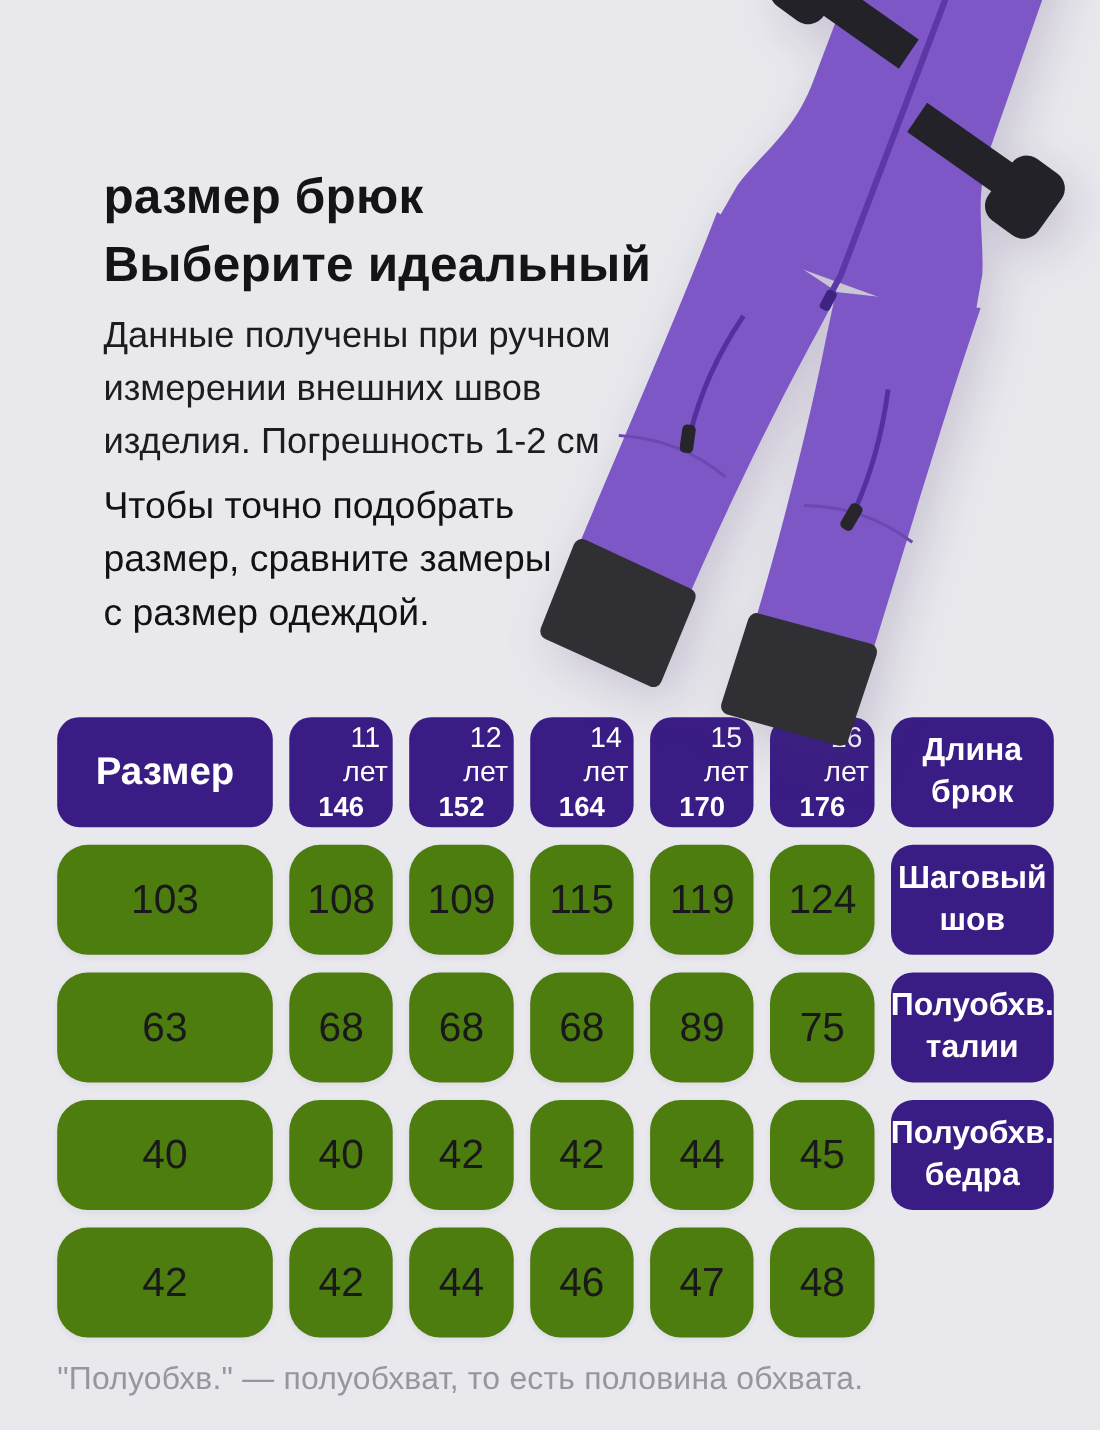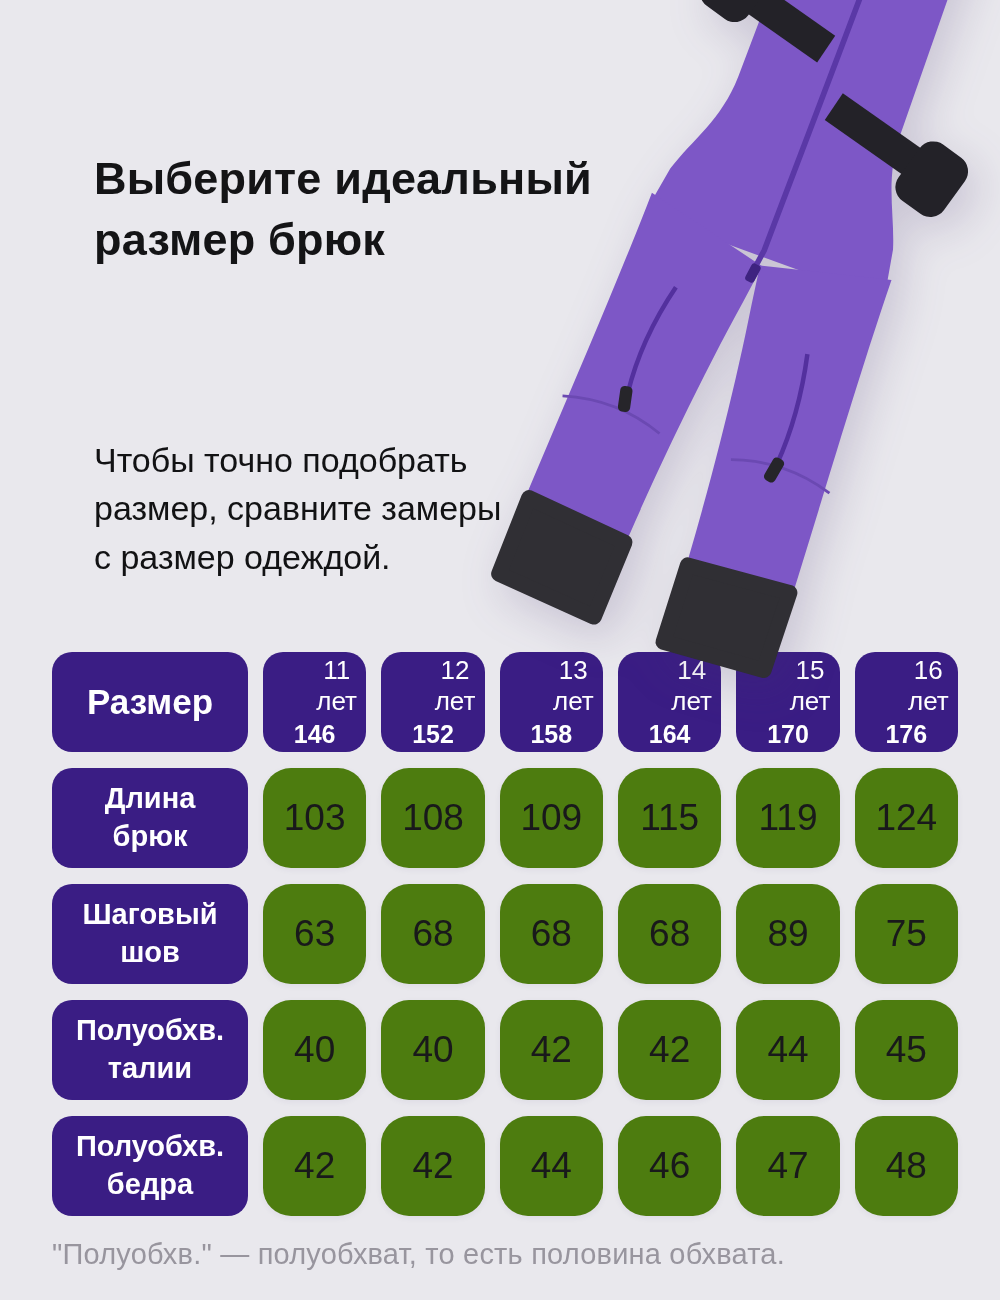--- a/index.html
+++ b/index.html
@@ -66,24 +66,29 @@
     z-index:3;overflow:visible;pointer-events:none;
     filter:drop-shadow(10px 14px 22px rgba(70,50,110,0.20));
   }
 </style>
 </head>
 <body>
 
 <div class="canvas">
 
   <h1 class="title">
+    <span style="display:block">размер брюк</span>
     <span style="display:block">Выберите идеальный</span>
-    <span style="display:block">размер брюк</span>
   </h1>
 
+  <p class="desc">
+    <span style="display:block">Данные получены при ручном</span>
+    <span style="display:block">измерении внешних швов</span>
+    <span style="display:block">изделия. Погрешность 1-2 см</span>
+  </p>
 
   <p class="callout">
     <span style="display:block">Чтобы точно подобрать</span>
     <span style="display:block">размер, сравните замеры</span>
     <span style="display:block">с размер одеждой.</span>
   </p>
 
   <svg class="pants-svg" viewBox="0 0 440 840" aria-hidden="true">
     <g transform="rotate(20 220 300)">
 
@@ -118,24 +123,20 @@
 
     <div class="cell head corner">Размер</div>
 
     <div class="cell head col-head">
       <span class="age">11 лет</span>
       <span class="size">146</span>
     </div>
     <div class="cell head col-head">
       <span class="age">12 лет</span>
       <span class="size">152</span>
-    </div>
-    <div class="cell head col-head">
-      <span class="age">13 лет</span>
-      <span class="size">158</span>
     </div>
     <div class="cell head col-head">
       <span class="age">14 лет</span>
       <span class="size">164</span>
     </div>
     <div class="cell head col-head">
       <span class="age">15 лет</span>
       <span class="size">170</span>
     </div>
     <div class="cell head col-head">

